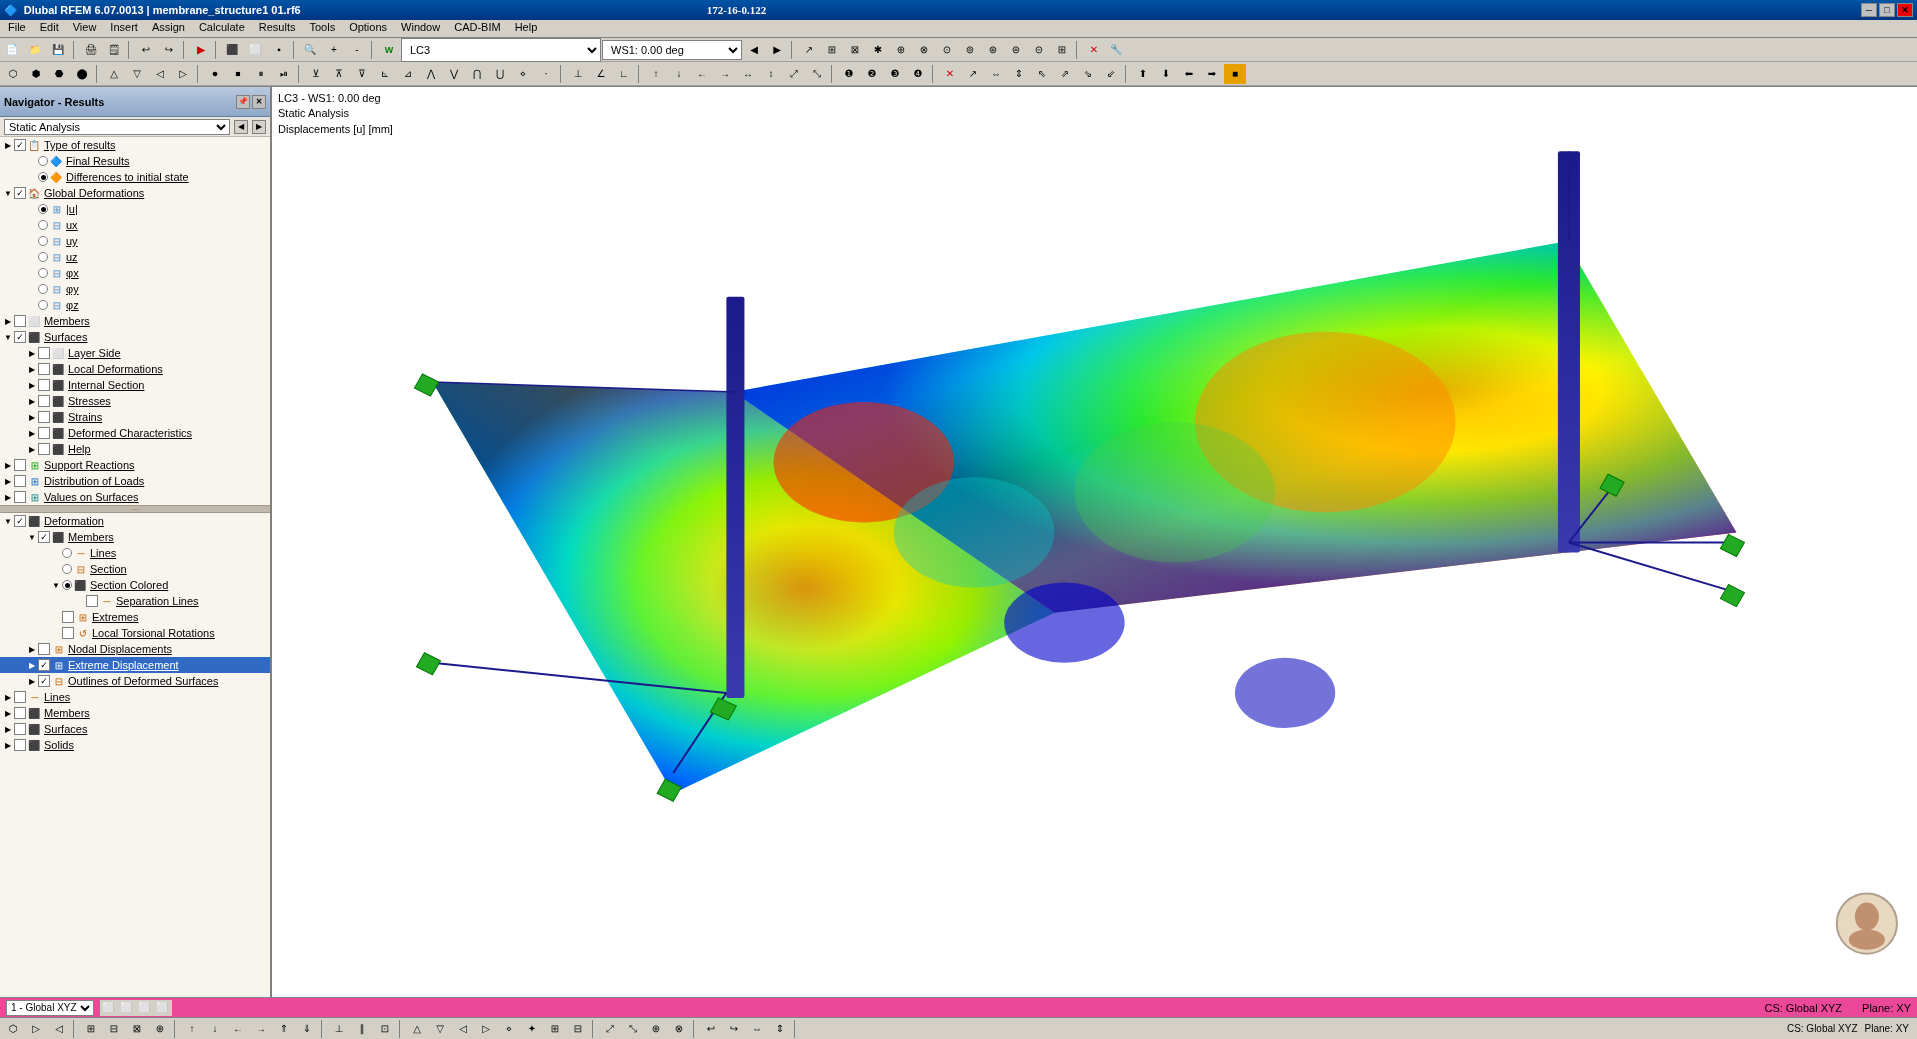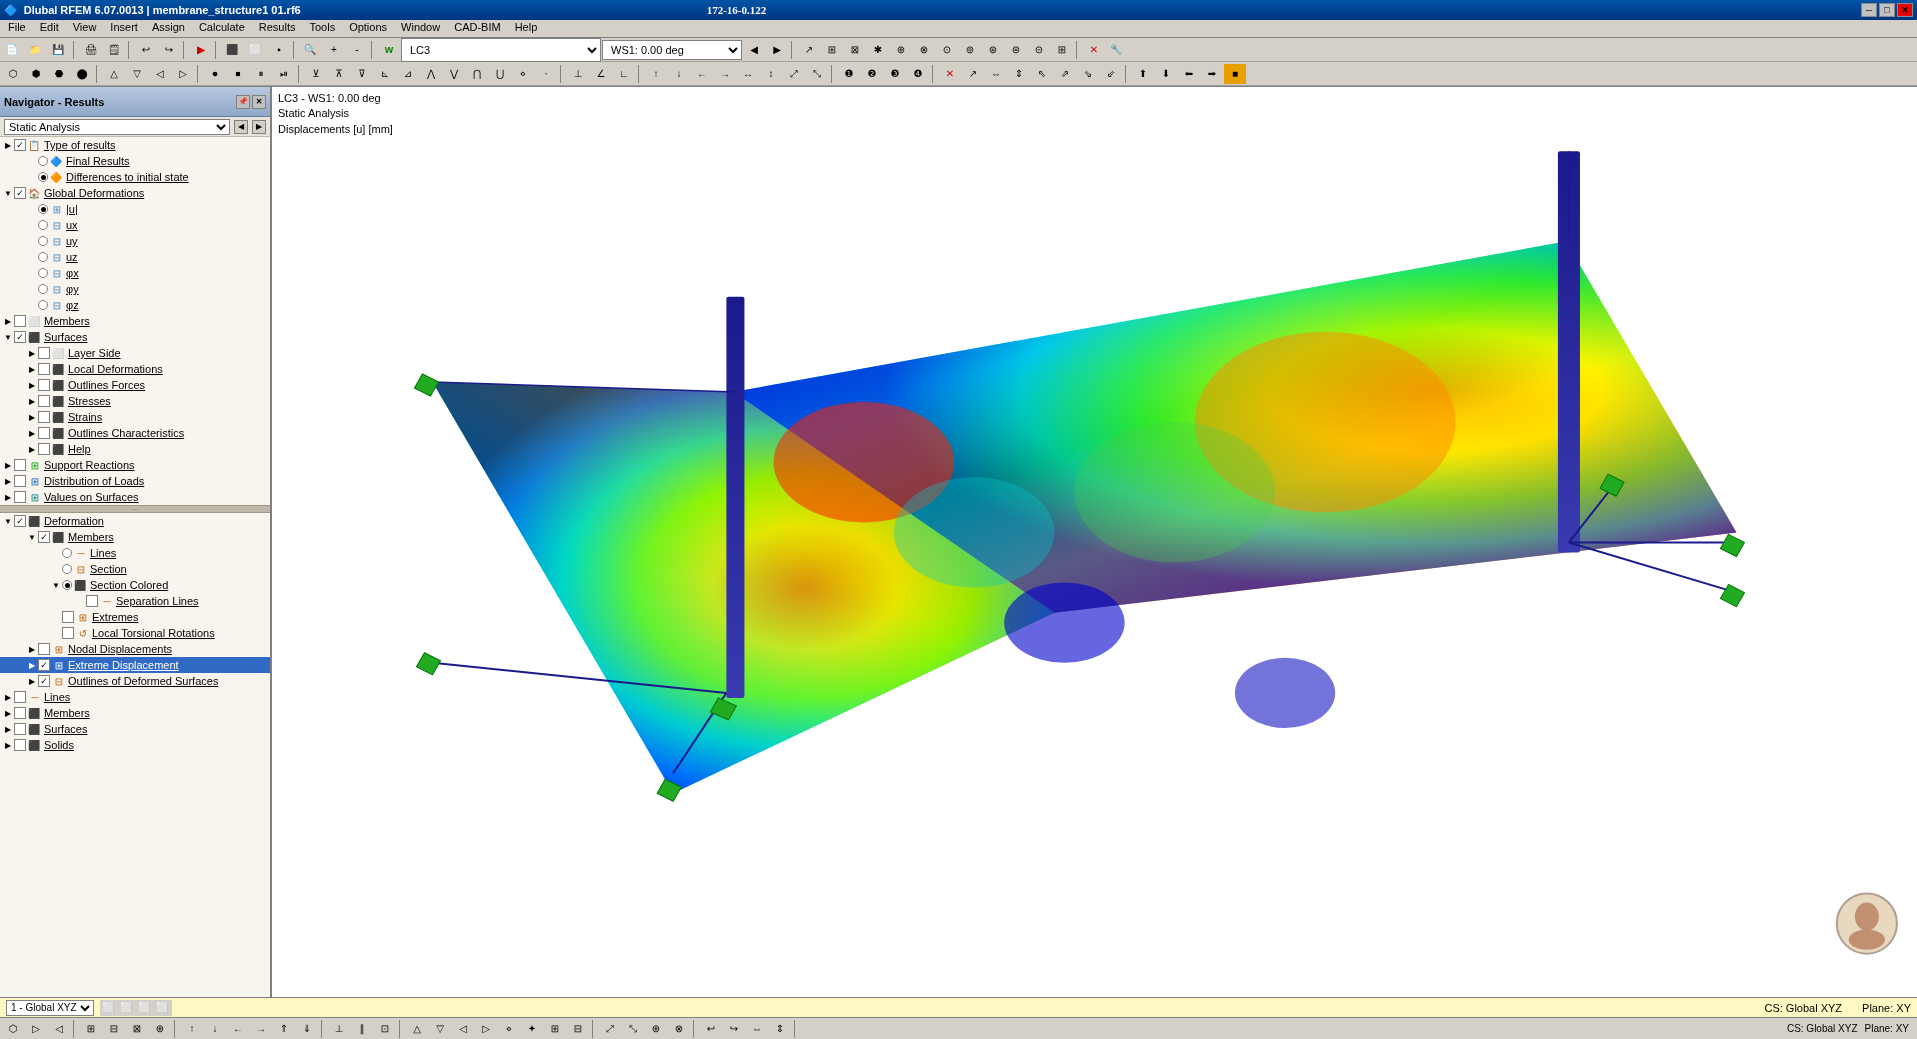--- a/index.html
+++ b/index.html
@@ -445,42 +445,42 @@
         <span class="expander">▶</span>
         <span class="checkbox"></span>
         <span class="icon16 ico-green">⬛</span>
         <span class="tree-label">Local Deformations</span>
       </div>
 
       <div class="tree-item indent2">
         <span class="expander">▶</span>
         <span class="checkbox"></span>
         <span class="icon16 ico-green">⬛</span>
-        <span class="tree-label">Outlines Forces</span>
+        <span class="tree-label">Internal Section</span>
       </div>
 
       <div class="tree-item indent2">
         <span class="expander">▶</span>
         <span class="checkbox"></span>
         <span class="icon16 ico-red">⬛</span>
         <span class="tree-label">Stresses</span>
       </div>
 
       <div class="tree-item indent2">
         <span class="expander">▶</span>
         <span class="checkbox"></span>
         <span class="icon16 ico-red">⬛</span>
         <span class="tree-label">Strains</span>
       </div>
 
       <div class="tree-item indent2">
         <span class="expander">▶</span>
         <span class="checkbox"></span>
         <span class="icon16 ico-purple">⬛</span>
-        <span class="tree-label">Outlines Characteristics</span>
+        <span class="tree-label">Deformed Characteristics</span>
       </div>
 
       <div class="tree-item indent2">
         <span class="expander">▶</span>
         <span class="checkbox"></span>
         <span class="icon16 ico-blue">⬛</span>
         <span class="tree-label">Help</span>
       </div>
 
       <div class="tree-item indent0">
@@ -743,21 +743,21 @@
       </defs>
     </svg>
 
     
     <div style="position:absolute; bottom:0; left:0; right:0; height:20px; background:#d4d0c8; border-top:1px solid #888; display:flex; align-items:center; padding:0 6px; font-size:11px;">
       <span>max |u| : 352.5 | min |u| : 0.0 mm</span>
     </div>
   </div>
 </div>
 
-<div style="position:fixed; bottom:22px; left:0; right:0; height:20px; background:#fef9c3; border-top:1px solid #808080; display:flex; align-items:center; padding:0 6px; font-size:11px; z-index:100;">
+<div style="position:fixed; bottom:22px; left:0; right:0; height:20px; background:#ec4899; border-top:1px solid #808080; display:flex; align-items:center; padding:0 6px; font-size:11px; z-index:100;">
   <select style="height:16px; font-size:10px; border:1px solid #808080; background:white; margin-right:6px;">
     <option>1 - Global XYZ</option>
   </select>
   <div class="tb-btn" style="width:18px; height:16px;">⬜</div>
   <div class="tb-btn" style="width:18px; height:16px;">⬜</div>
   <div class="tb-btn" style="width:18px; height:16px;">⬜</div>
   <div class="tb-btn" style="width:18px; height:16px;">⬜</div>
   <span style="margin-left:auto;">CS: Global XYZ</span>
   <span style="margin-left:20px;">Plane: XY</span>
 </div>

